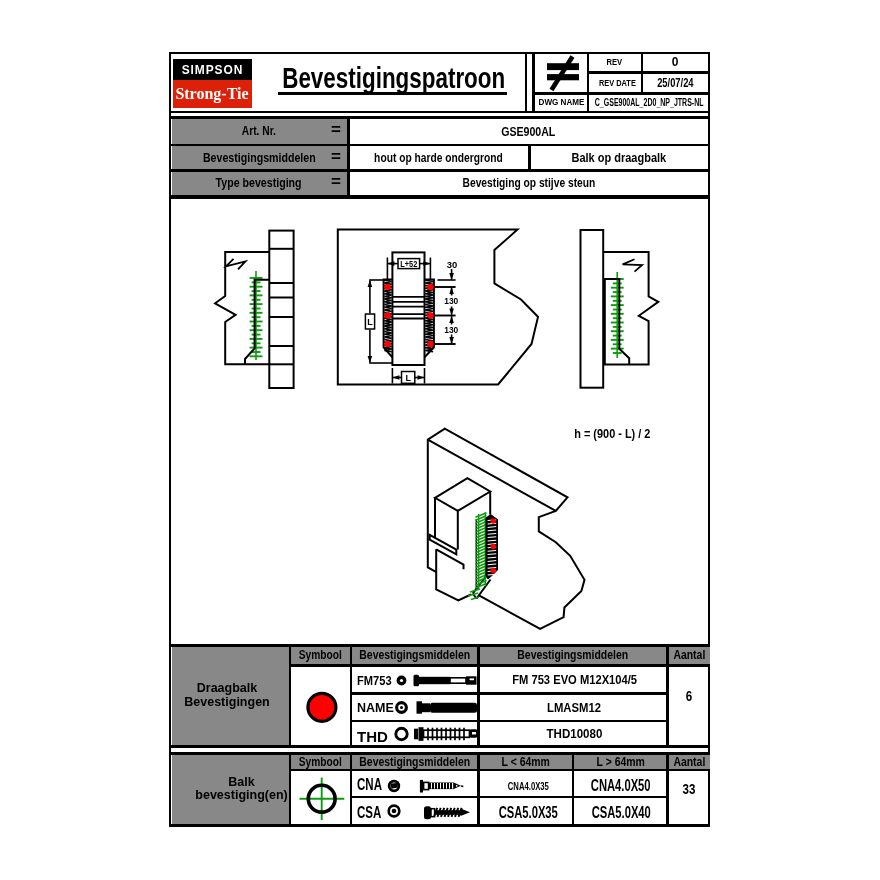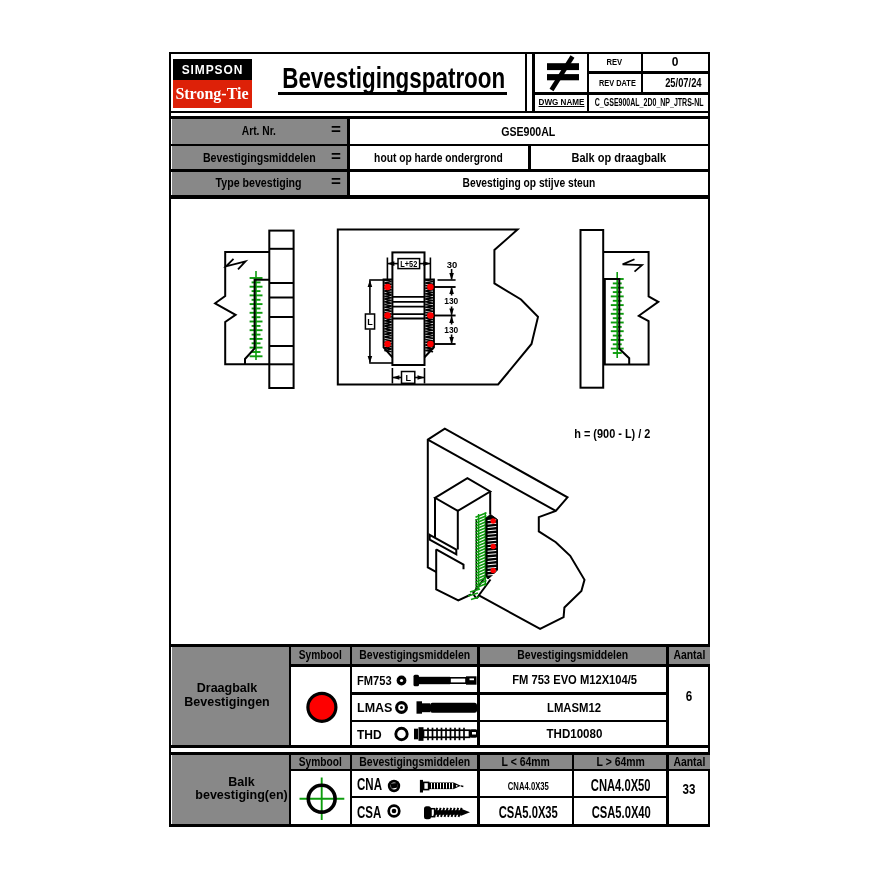--- a/index.html
+++ b/index.html
@@ -34,24 +34,24 @@
 <div class="ln" style="left:586.5px;top:71.3px;width:123.5px;height:2.5px;"></div>
 <div class="ln" style="left:532px;top:92.2px;width:178px;height:2.5px;"></div>
 
 <div class="a ctr b" style="left:589px;top:52px;width:51px;height:19px;font-size:9px;">
     <span class="sx" style="transform:scaleX(0.85);">REV</span>
   </div>
 <div class="a ctr b" style="left:643px;top:52px;width:64px;height:19px;font-size:12px;">0</div>
 <div class="a ctr b" style="left:589px;top:73.5px;width:57px;height:18px;font-size:9px;">
     <span class="sx" style="transform:scaleX(0.82);">REV DATE</span>
   </div>
-<div class="a ctr b" style="left:643px;top:73.5px;width:64px;height:18px;font-size:12px;justify-content:flex-end;">
+<div class="a ctr b" style="left:643px;top:73.5px;width:64px;height:18px;font-size:12px;">
     <span class="sx" style="transform:scaleX(0.78);">25/07/24</span>
   </div>
-<div class="a ctr b" style="left:535px;top:94.7px;width:52px;height:15.5px;font-size:9px;text-decoration:underline;">
+<div class="a ctr b" style="left:535px;top:94.7px;width:52px;height:15.5px;font-size:9px;">
     <span class="sx" style="transform:scaleX(0.9);">DWG NAME</span>
   </div>
 <div class="a ctr b" style="left:589px;top:94.7px;width:121px;height:15.5px;font-size:11.5px;">
     <span class="sx" style="transform:scaleX(0.61);">C_GSE900AL_2D0_NP_JTRS-NL</span>
   </div>
 
 <div class="ln" style="left:169px;top:115.5px;width:541px;height:3.5px;"></div>
 <div class="ln" style="left:169px;top:143.8px;width:541px;height:2.5px;"></div>
 <div class="ln" style="left:169px;top:169.3px;width:541px;height:2.5px;"></div>
 <div class="ln" style="left:169px;top:195px;width:541px;height:3.5px;"></div>
@@ -107,22 +107,22 @@
     <span class="sx" style="transform:scaleX(0.87);">Bevestigingsmiddelen</span>
   </div>
 <div class="a ctr b" style="left:479.75px;top:646.5px;width:186.5px;height:17.8px;font-size:12px;">
     <span class="sx" style="transform:scaleX(0.87);">Bevestigingsmiddelen</span>
   </div>
 <div class="a ctr b" style="left:668.75px;top:646.5px;width:41px;height:17.8px;font-size:12px;">
     <span class="sx" style="transform:scaleX(0.87);">Aantal</span>
   </div>
 
 <div class="a b" style="left:357px;top:674px;font-size:12.5px;"><span class="sx" style="transform:scaleX(0.89);transform-origin:0 50%;">FM753</span></div>
-<div class="a b" style="left:357px;top:701px;font-size:12.5px;">LMAS</div>
-<div class="a b" style="left:357px;top:727.5px;font-size:12px;">THD</div>
+<div class="a b" style="left:357px;top:701px;font-size:12.5px;">NAME</div>
+<div class="a b" style="left:357px;top:727.5px;font-size:15px;">THD</div>
 <div class="a ctr b" style="left:481px;top:666.5px;width:186.5px;height:25.8px;font-size:13px;">
     <span class="sx" style="transform:scaleX(0.86);">FM 753 EVO M12X104/5</span>
   </div>
 <div class="a ctr b" style="left:481px;top:694.6px;width:186.5px;height:24.9px;font-size:13px;">
     <span class="sx" style="transform:scaleX(0.87);">LMASM12</span>
   </div>
 <div class="a ctr b" style="left:481px;top:721.8px;width:186.5px;height:23.2px;font-size:13px;">
     <span class="sx" style="transform:scaleX(0.89);">THD10080</span>
   </div>
 <div class="a ctr b" style="left:668.75px;top:646.5px;width:41px;height:98.5px;font-size:14.5px;">

